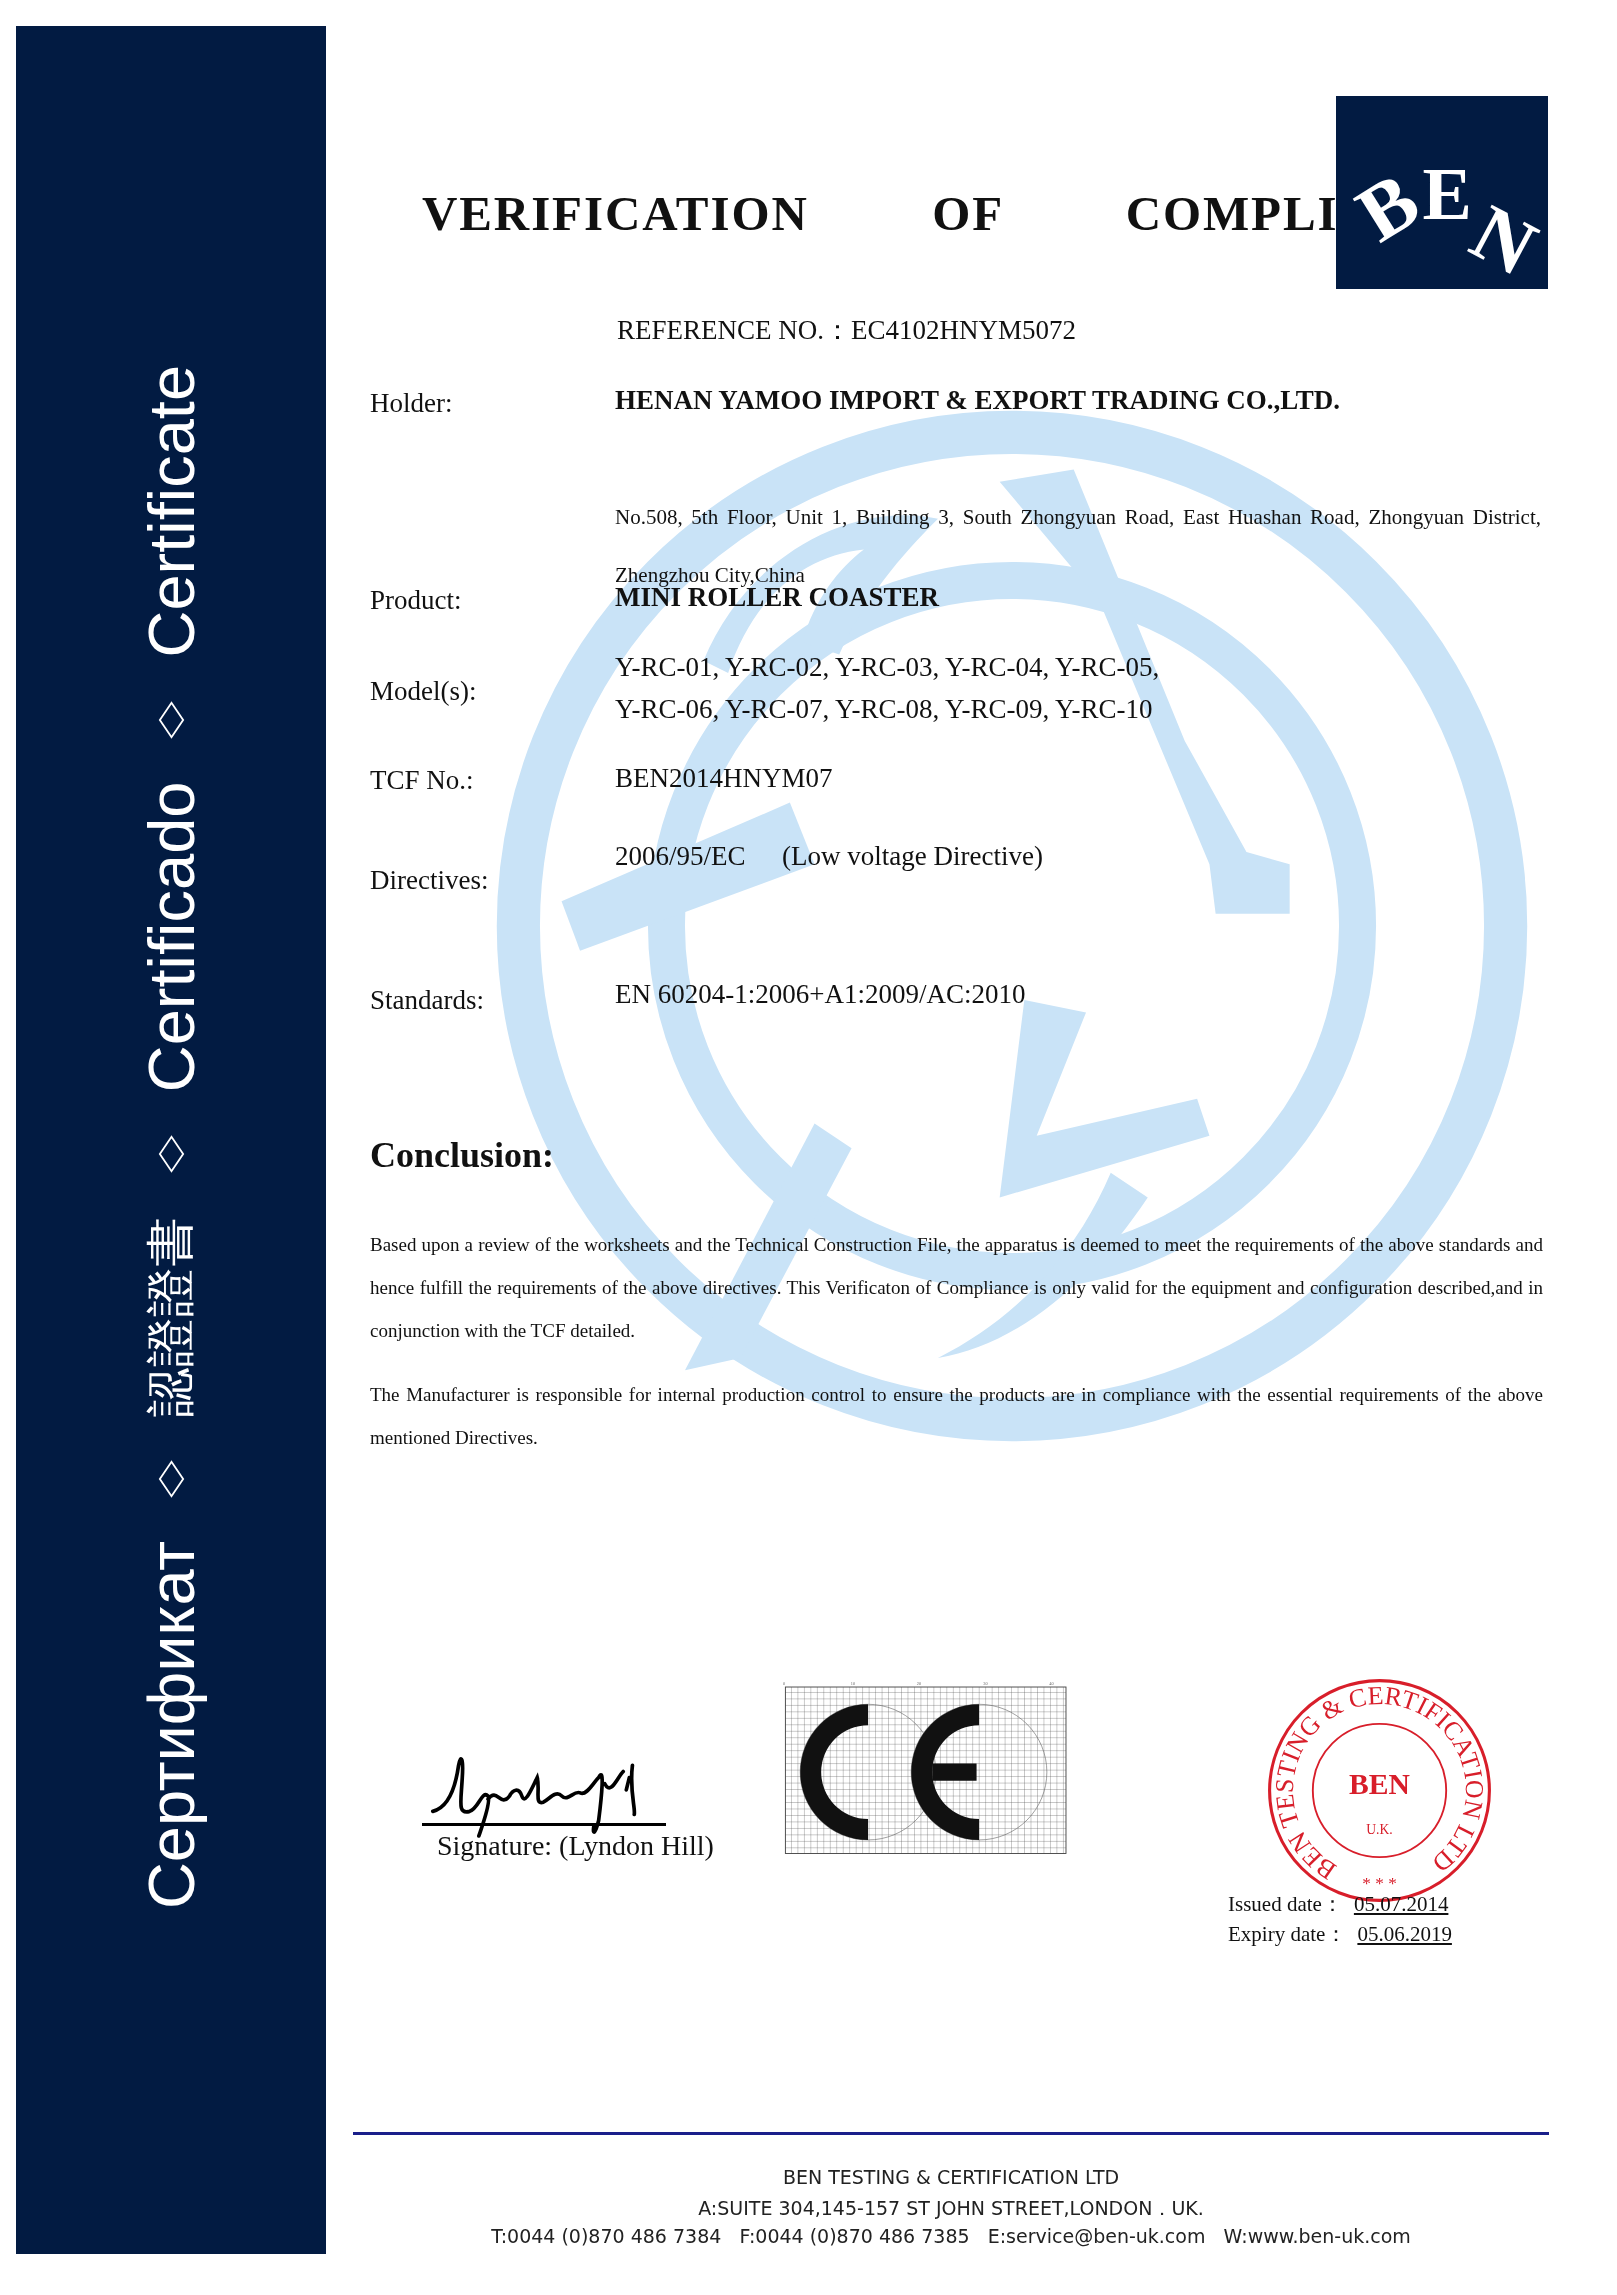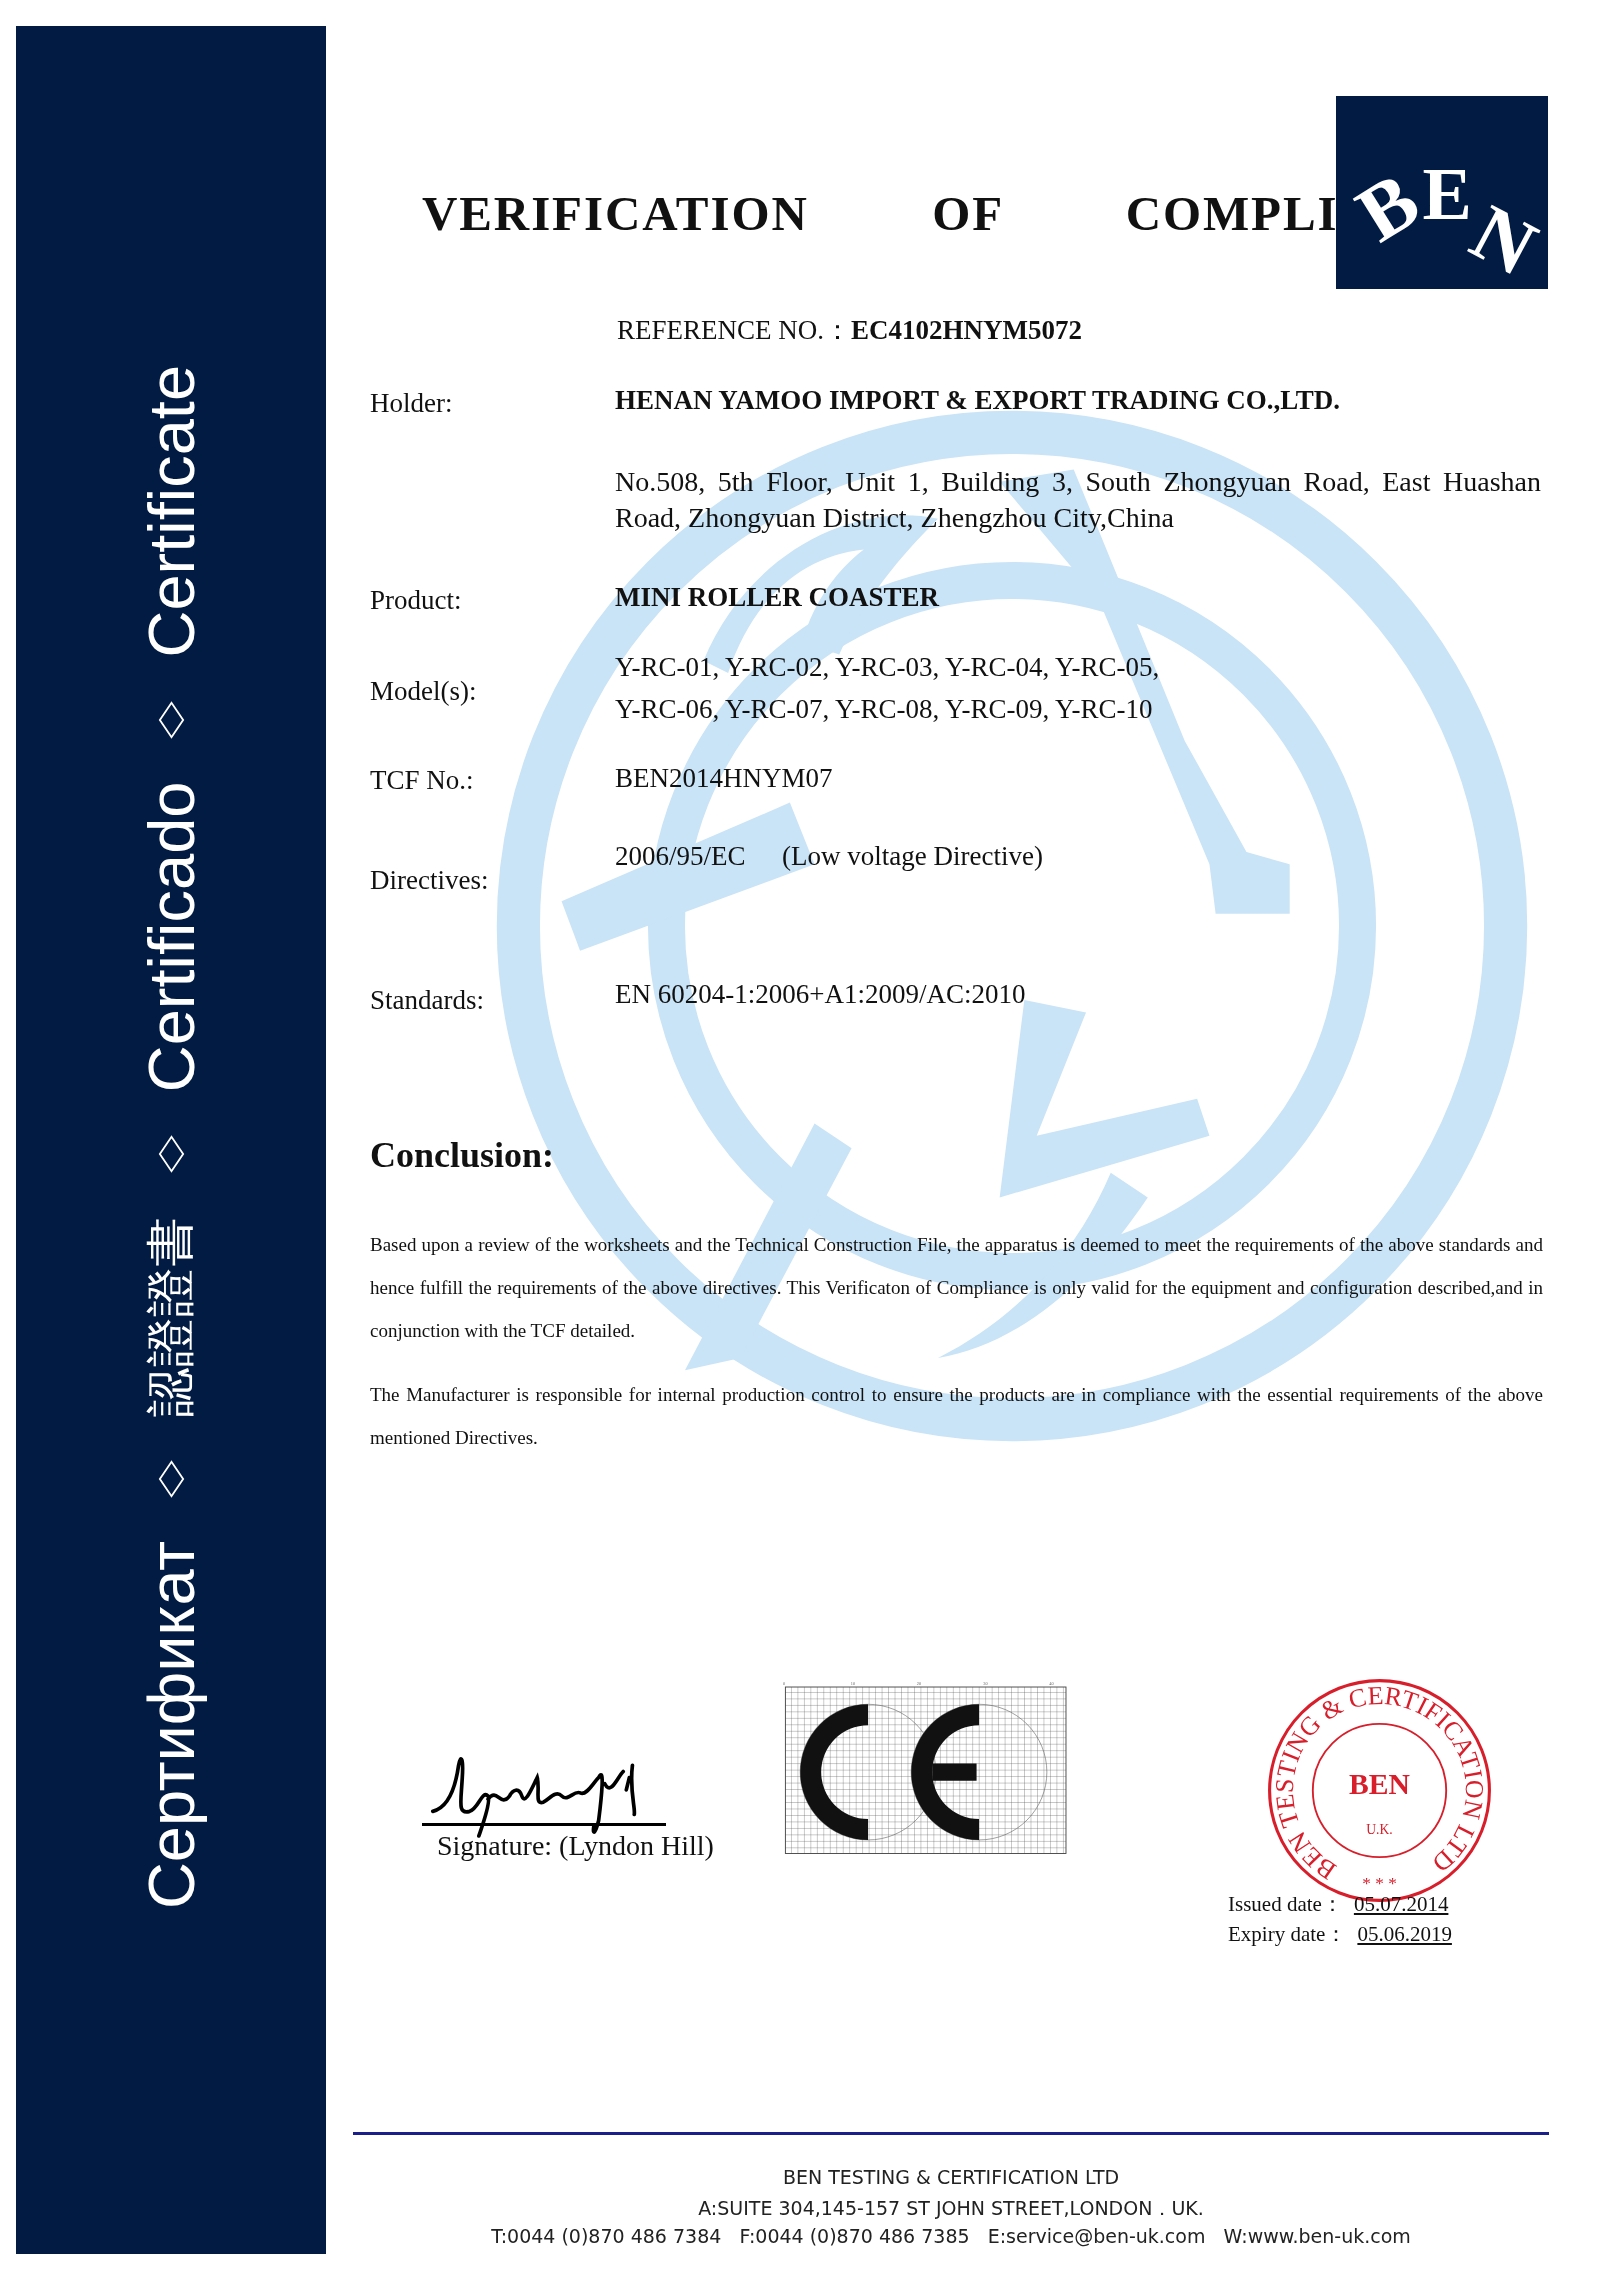--- a/index.html
+++ b/index.html
@@ -15,26 +15,26 @@
   .sidebar-text .diamond-svg { width:38px; height:27px; }
 
   
   .watermark { position:absolute; left:469px; top:395px; width:1086px; height:1062px; z-index:0; }
 
   
   .title { position:absolute; left:422px; top:185px; font-size:49px; font-weight:bold; letter-spacing:1.9px; word-spacing:27px; z-index:2; }
   .logo-box { position:absolute; left:1336px; top:96px; width:212px; height:193px; background:#021b42; z-index:2; }
 
   .ref { position:absolute; left:617px; top:312px; font-size:27px; z-index:2; }
-  .ref b { font-weight:bold; }
+  .ref b { font-weight:normal; }
 
   .label { position:absolute; left:370px; font-size:27px; z-index:2; }
   .value { position:absolute; left:615px; font-size:27px; z-index:2; line-height:42px; }
   .value.bold { font-weight:bold; }
-  .addr { position:absolute; left:615px; top:464px; width:926px; font-size:28px; line-height:36px; text-align:justify; z-index:2; }
+  .addr { position:absolute; left:615px; top:488px; width:926px; font-size:21px; line-height:58px; text-align:justify; z-index:2; }
   .dir-row span.code { display:inline-block; width:167px; }
 
   .conclusion-h { position:absolute; left:370px; top:1134px; font-size:36px; font-weight:bold; z-index:2; }
   .para { position:absolute; left:370px; width:1173px; font-size:19px; line-height:43px; text-align:justify; z-index:2; }
 
   
   .sig-svg { position:absolute; left:420px; top:1753px; width:259px; height:86px; z-index:2; }
   .sig-line { position:absolute; left:422px; top:1823px; width:244px; height:3.1px; background:#000; z-index:3; }
   .sig-label { position:absolute; left:437px; top:1830px; font-size:28px; z-index:3; }
 

